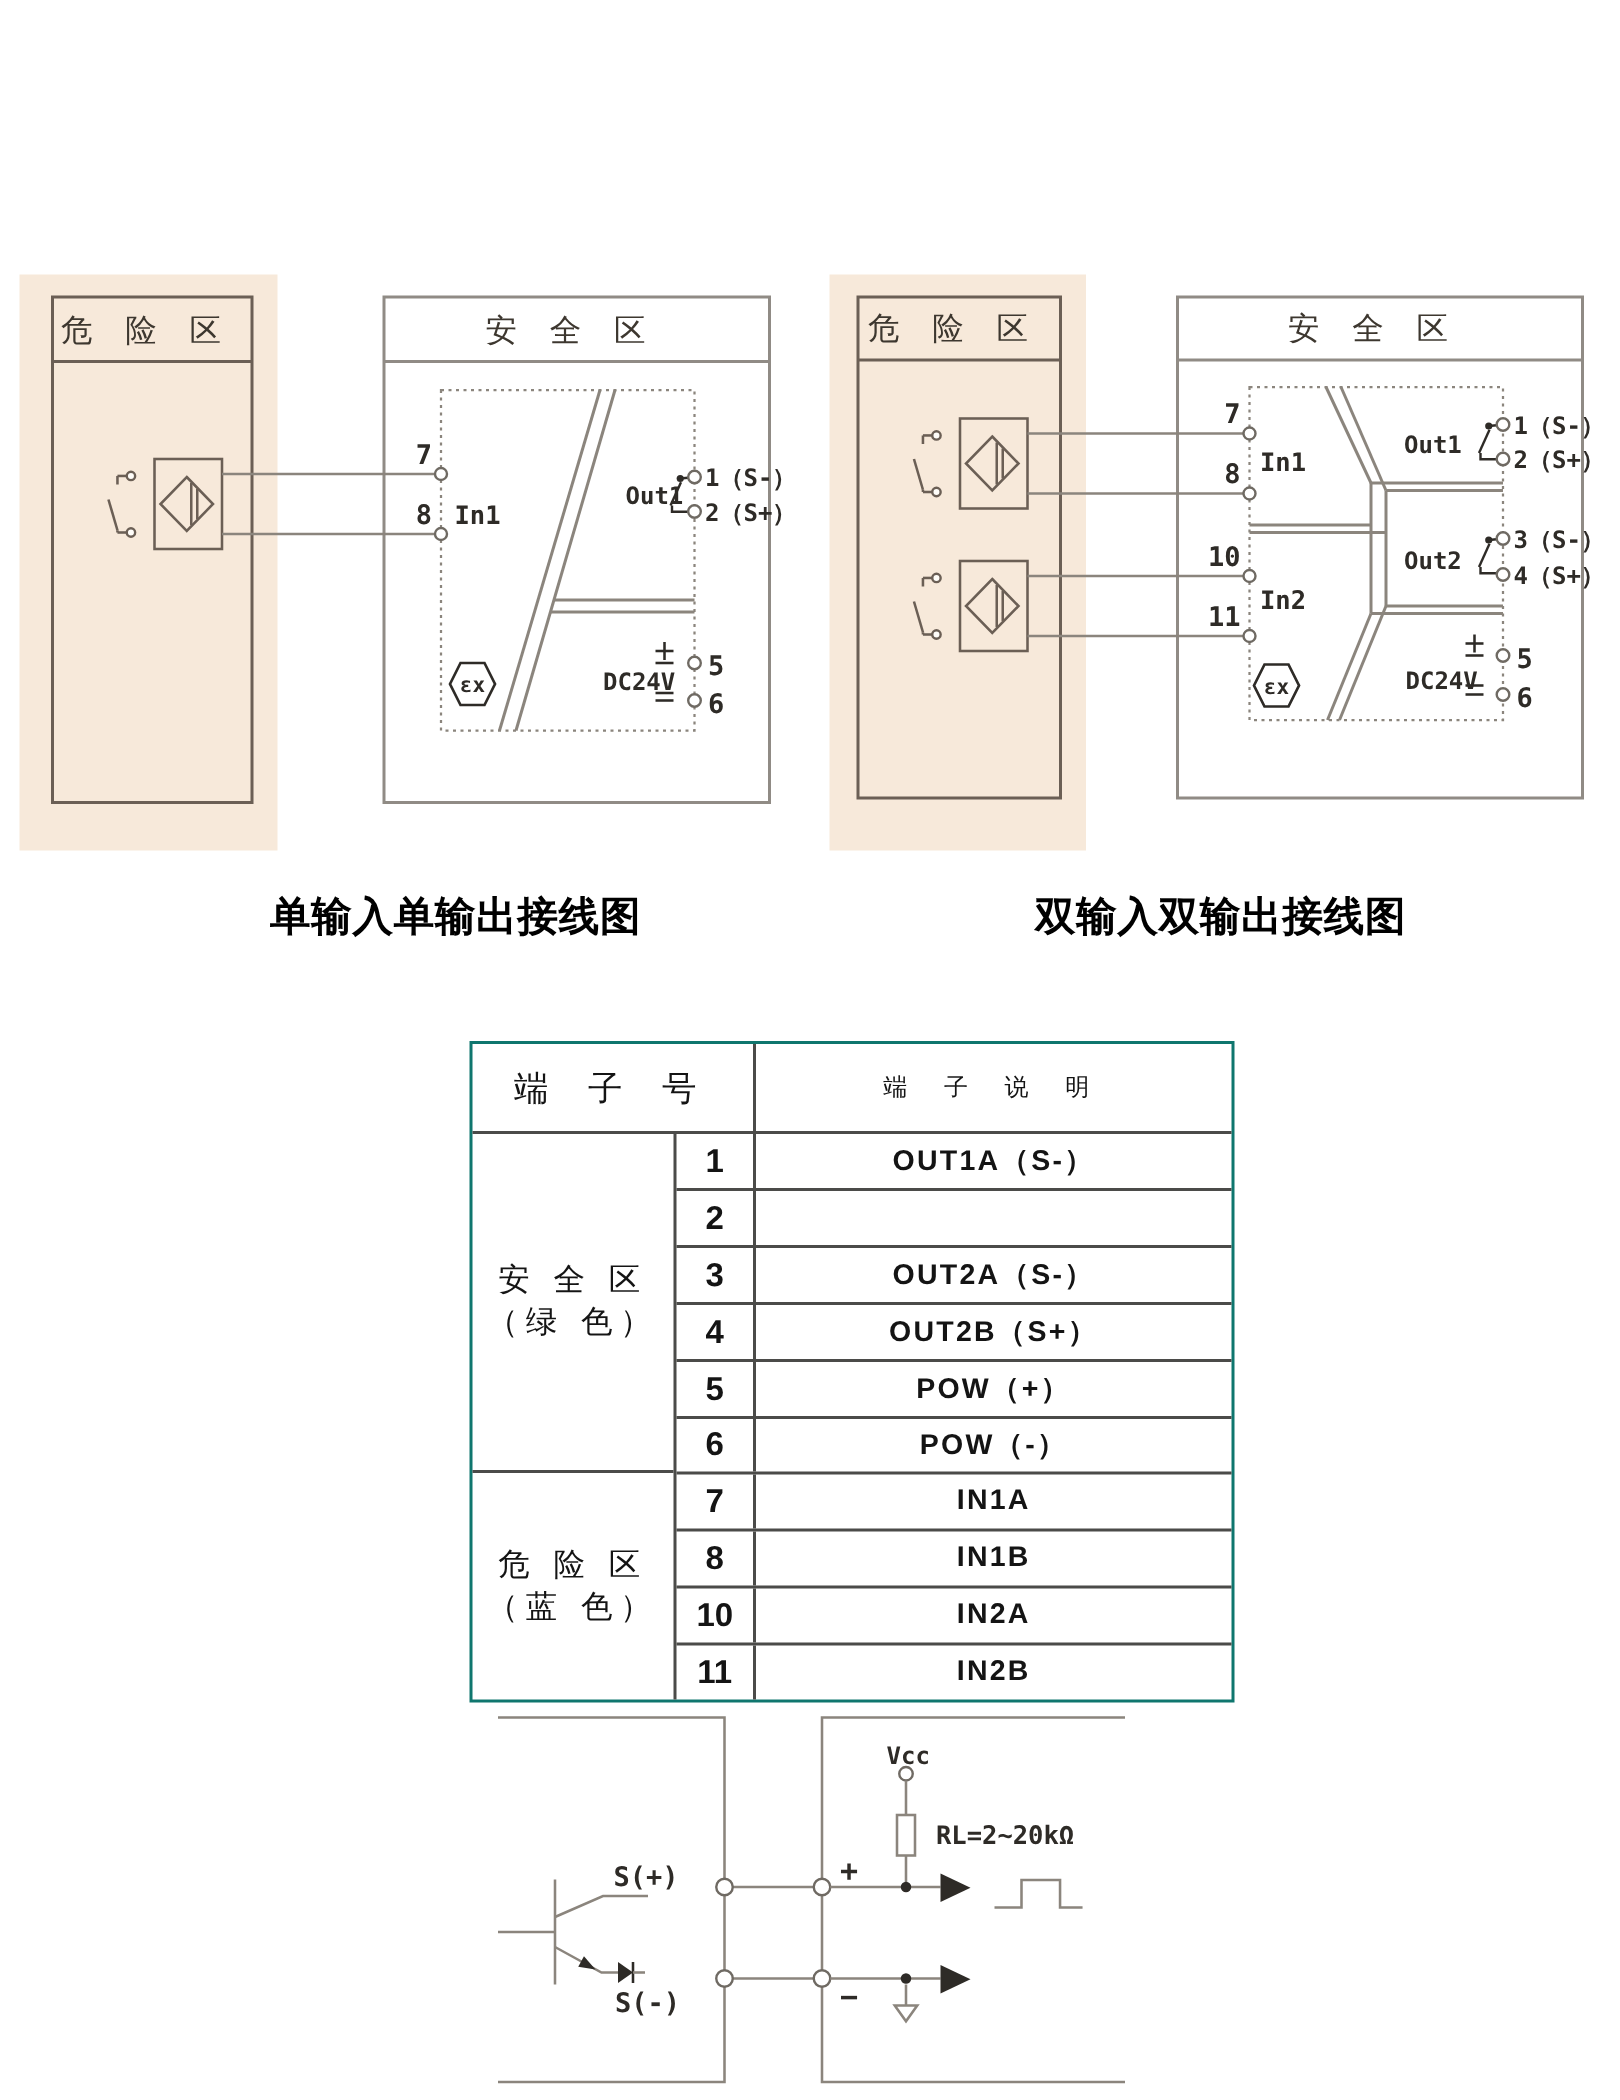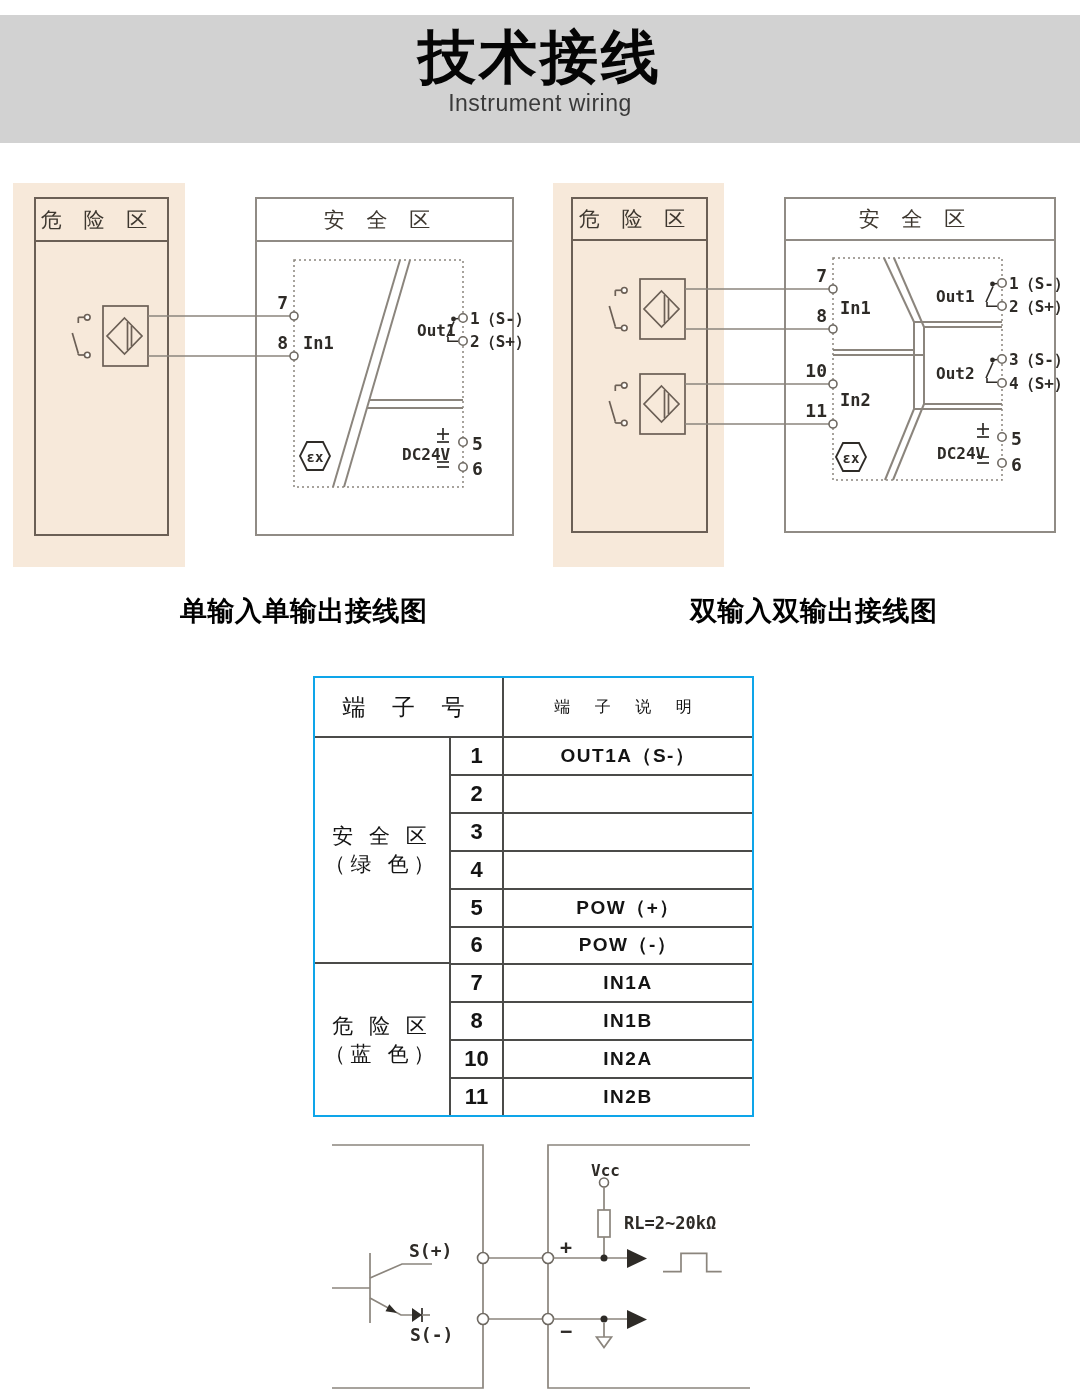--- a/index.html
+++ b/index.html
@@ -29,21 +29,21 @@
   .sens{fill:none;stroke:#6b5f55;stroke-width:1.7;}
   .sensc{fill:#fffdf9;stroke:#6b5f55;stroke-width:1.6;}
   .ctc{stroke:#2e2b27;stroke-width:1.6;fill:none;}
   .fill-dark{fill:#2e2b27;}
   .mark{stroke:#2e2b27;stroke-width:1.7;}
   .exh{fill:none;stroke:#2e2b27;stroke-width:1.8;}
   .extx{font-family:"DejaVu Sans Mono",monospace;font-weight:bold;font-size:14px;fill:#2e2b27;}
   .ztx{font-family:"Liberation Sans",sans-serif;font-size:21px;letter-spacing:8px;fill:#3d372f;}
   .mtx{font-family:"DejaVu Sans Mono",monospace;font-weight:bold;fill:#2e2b27;}
   
-  .term-table{position:absolute;left:313px;top:676px;width:441px;height:441px;border:2px solid #0ea5e9;
+  .term-table{position:absolute;left:313px;top:694px;width:510px;height:441px;border:2px solid #0f766e;
               box-sizing:border-box;background:#fff;color:#141414;}
   .tt-header{display:flex;height:60px;border-bottom:2px solid #4b4b49;box-sizing:border-box;}
   .tt-h1{width:189px;border-right:2px solid #4b4b49;box-sizing:border-box;display:flex;align-items:center;justify-content:center;
          font-size:23px;letter-spacing:10px;}
   .tt-h2{flex:1;display:flex;align-items:center;justify-content:center;font-size:16px;letter-spacing:10px;}
   .tt-body{display:flex;height:377px;}
   .tt-zones{width:136px;border-right:2px solid #4b4b49;box-sizing:border-box;display:flex;flex-direction:column;}
   .tt-zone{display:flex;flex-direction:column;align-items:center;justify-content:center;font-size:21px;letter-spacing:5px;line-height:28px;}
   .tt-zone-safe{height:60%;border-bottom:2px solid #4b4b49;box-sizing:border-box;}
   .tt-zone-hazard{flex:1;}
@@ -81,24 +81,20 @@
         <path d="M-15,19 V23.2 H-4.5" class="ctc"></path>
         <circle cx="-9.5" cy="1" r="2.4" class="fill-dark"></circle>
         <line x1="-9.5" y1="1" x2="-4.2" y2="0.5" class="ctc"></line>
       </g>
       <g id="exSym">
         <polygon points="-15,0 -8,-14 8,-14 15,0 8,14 -8,14" class="exh"></polygon>
       </g>
     </defs>
   </svg>
 
-  <div class="header-band">
-    <h1 class="title">技术接线</h1>
-    <div class="subtitle">Instrument wiring</div>
-  </div>
 
   <svg class="diag diag-left" viewBox="0 0 540 420">
     <g>
       <rect class="beige" x="13" y="13" width="172" height="384"></rect>
       <rect class="boxh" x="35" y="28" width="133" height="337"></rect>
       <line class="hline" x1="35" y1="71" x2="168" y2="71"></line>
       <text class="ztx" x="98" y="57" text-anchor="middle">危 险 区</text>
       <g transform="translate(70,136)">
         <use href="#sensorSym"></use>
       </g>
@@ -267,23 +263,25 @@
       <div class="tt-rows">
         <div class="tt-row">
             <div class="tt-num">1</div>
             <div class="tt-desc">OUT1A（S-）</div>
           </div>
         <div class="tt-row">
             <div class="tt-num">2</div>
           </div>
         <div class="tt-row">
             <div class="tt-num">3</div>
+            <div class="tt-desc">OUT2A（S-）</div>
           </div>
         <div class="tt-row">
             <div class="tt-num">4</div>
+            <div class="tt-desc">OUT2B（S+）</div>
           </div>
         <div class="tt-row">
             <div class="tt-num">5</div>
             <div class="tt-desc">POW（+）</div>
           </div>
         <div class="tt-row">
             <div class="tt-num">6</div>
             <div class="tt-desc">POW（-）</div>
           </div>
         <div class="tt-row">

